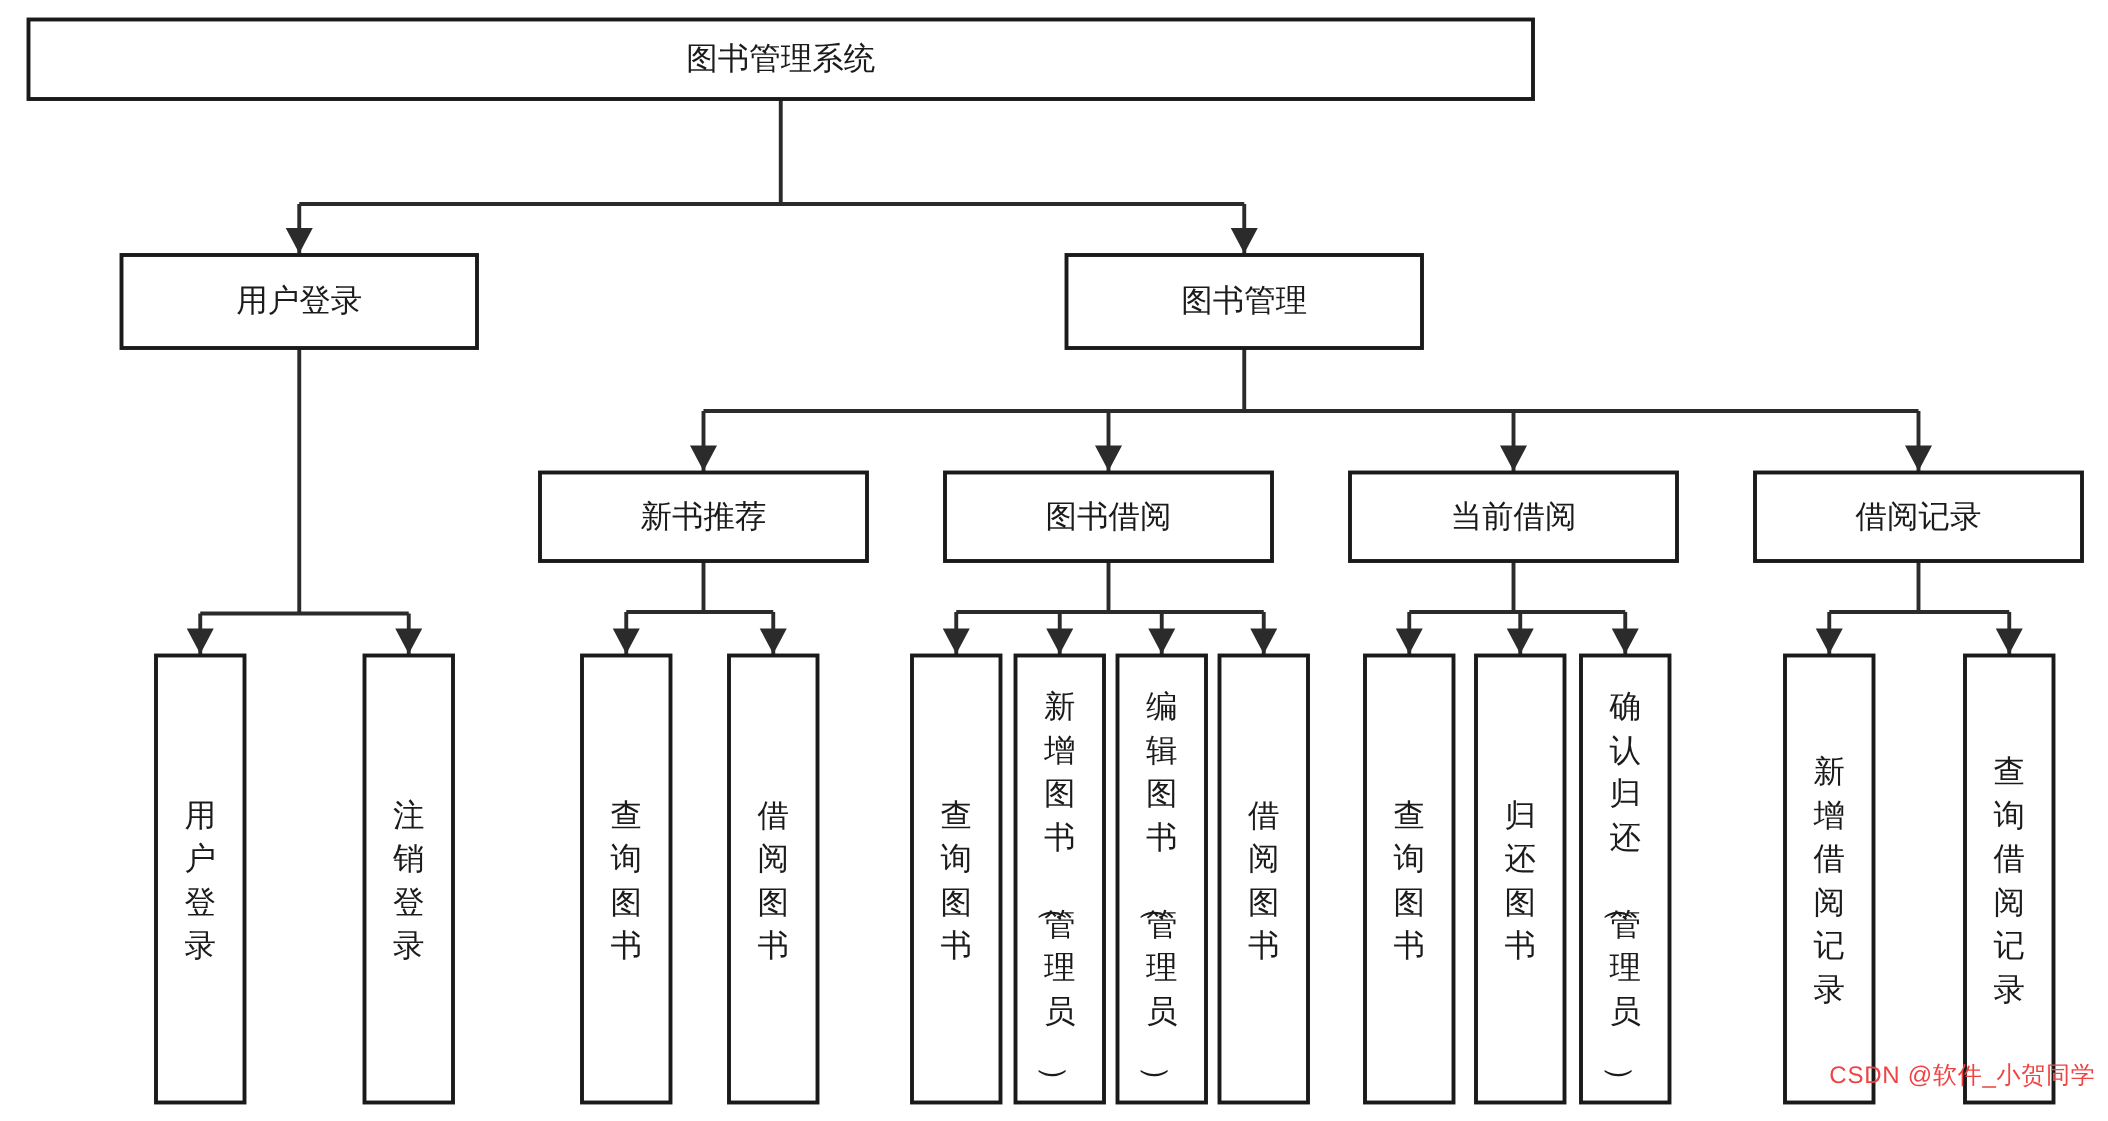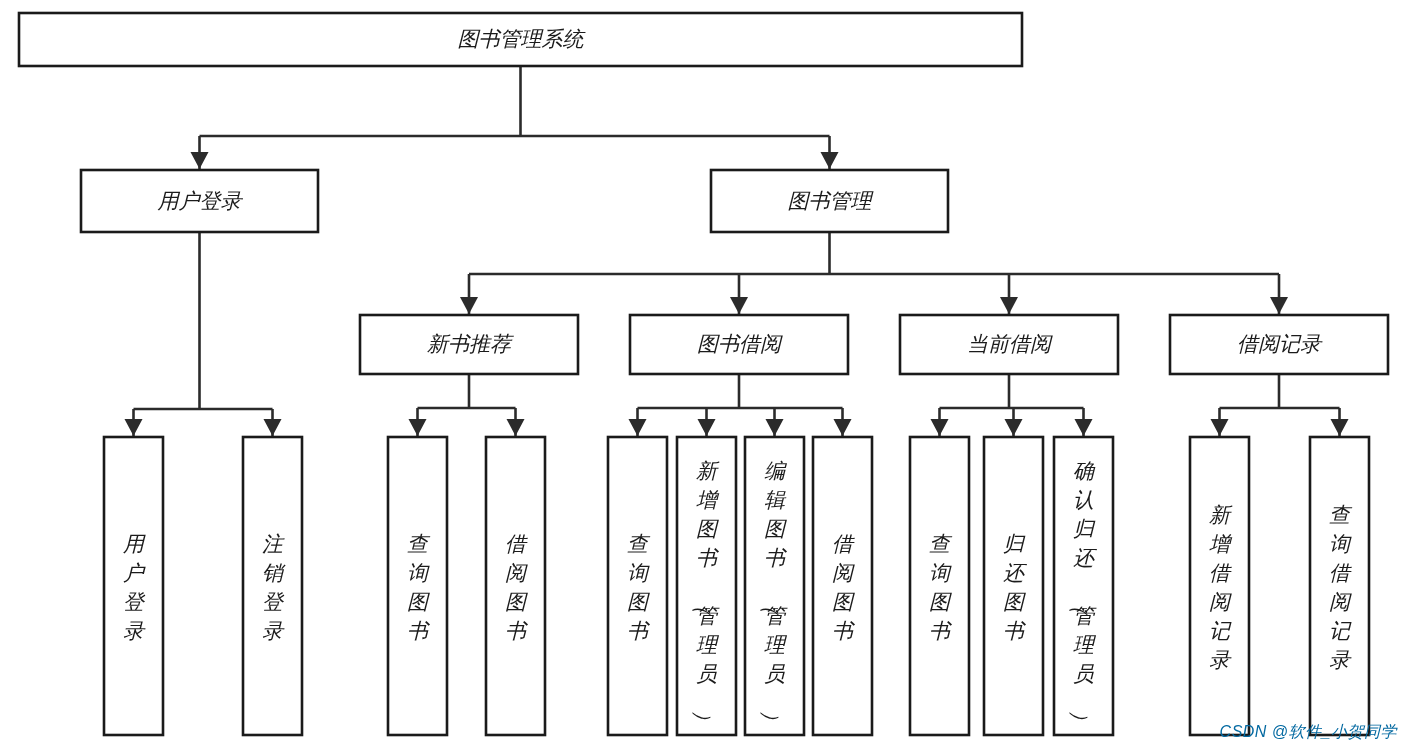--- a/index.html
+++ b/index.html
@@ -10,21 +10,20 @@
   }
   body {
     font-family: "Liberation Sans", "DejaVu Sans", sans-serif;
   }
   #diagram-root {
     position: relative;
     width: 1405px;
     height: 747px;
     background: #ffffff;
     overflow: hidden;
-    font-style: italic;
   }
   svg#flow-svg {
     position: absolute;
     left: 0;
     top: 0;
     width: 1405px;
     height: 747px;
     display: block;
   }
   .node-rect {
@@ -53,24 +52,24 @@
   .node-label-v {
     font-family: "Liberation Sans", "DejaVu Sans", sans-serif;
     font-size: 21px;
     fill: #1b1b1b;
     text-anchor: middle;
     white-space: pre;
   }
   .watermark {
     position: absolute;
     right: 8px;
-    bottom: 4px;
+    bottom: 19px;
     font-family: "Liberation Sans", "DejaVu Sans", sans-serif;
     font-size: 16px;
-    color: #0369a1;
+    color: #ef4444;
     letter-spacing: 0.5px;
     user-select: none;
     pointer-events: none;
     white-space: pre;
   }
 </style>
 </head>
 <body>
 
 <div id="diagram-root">

